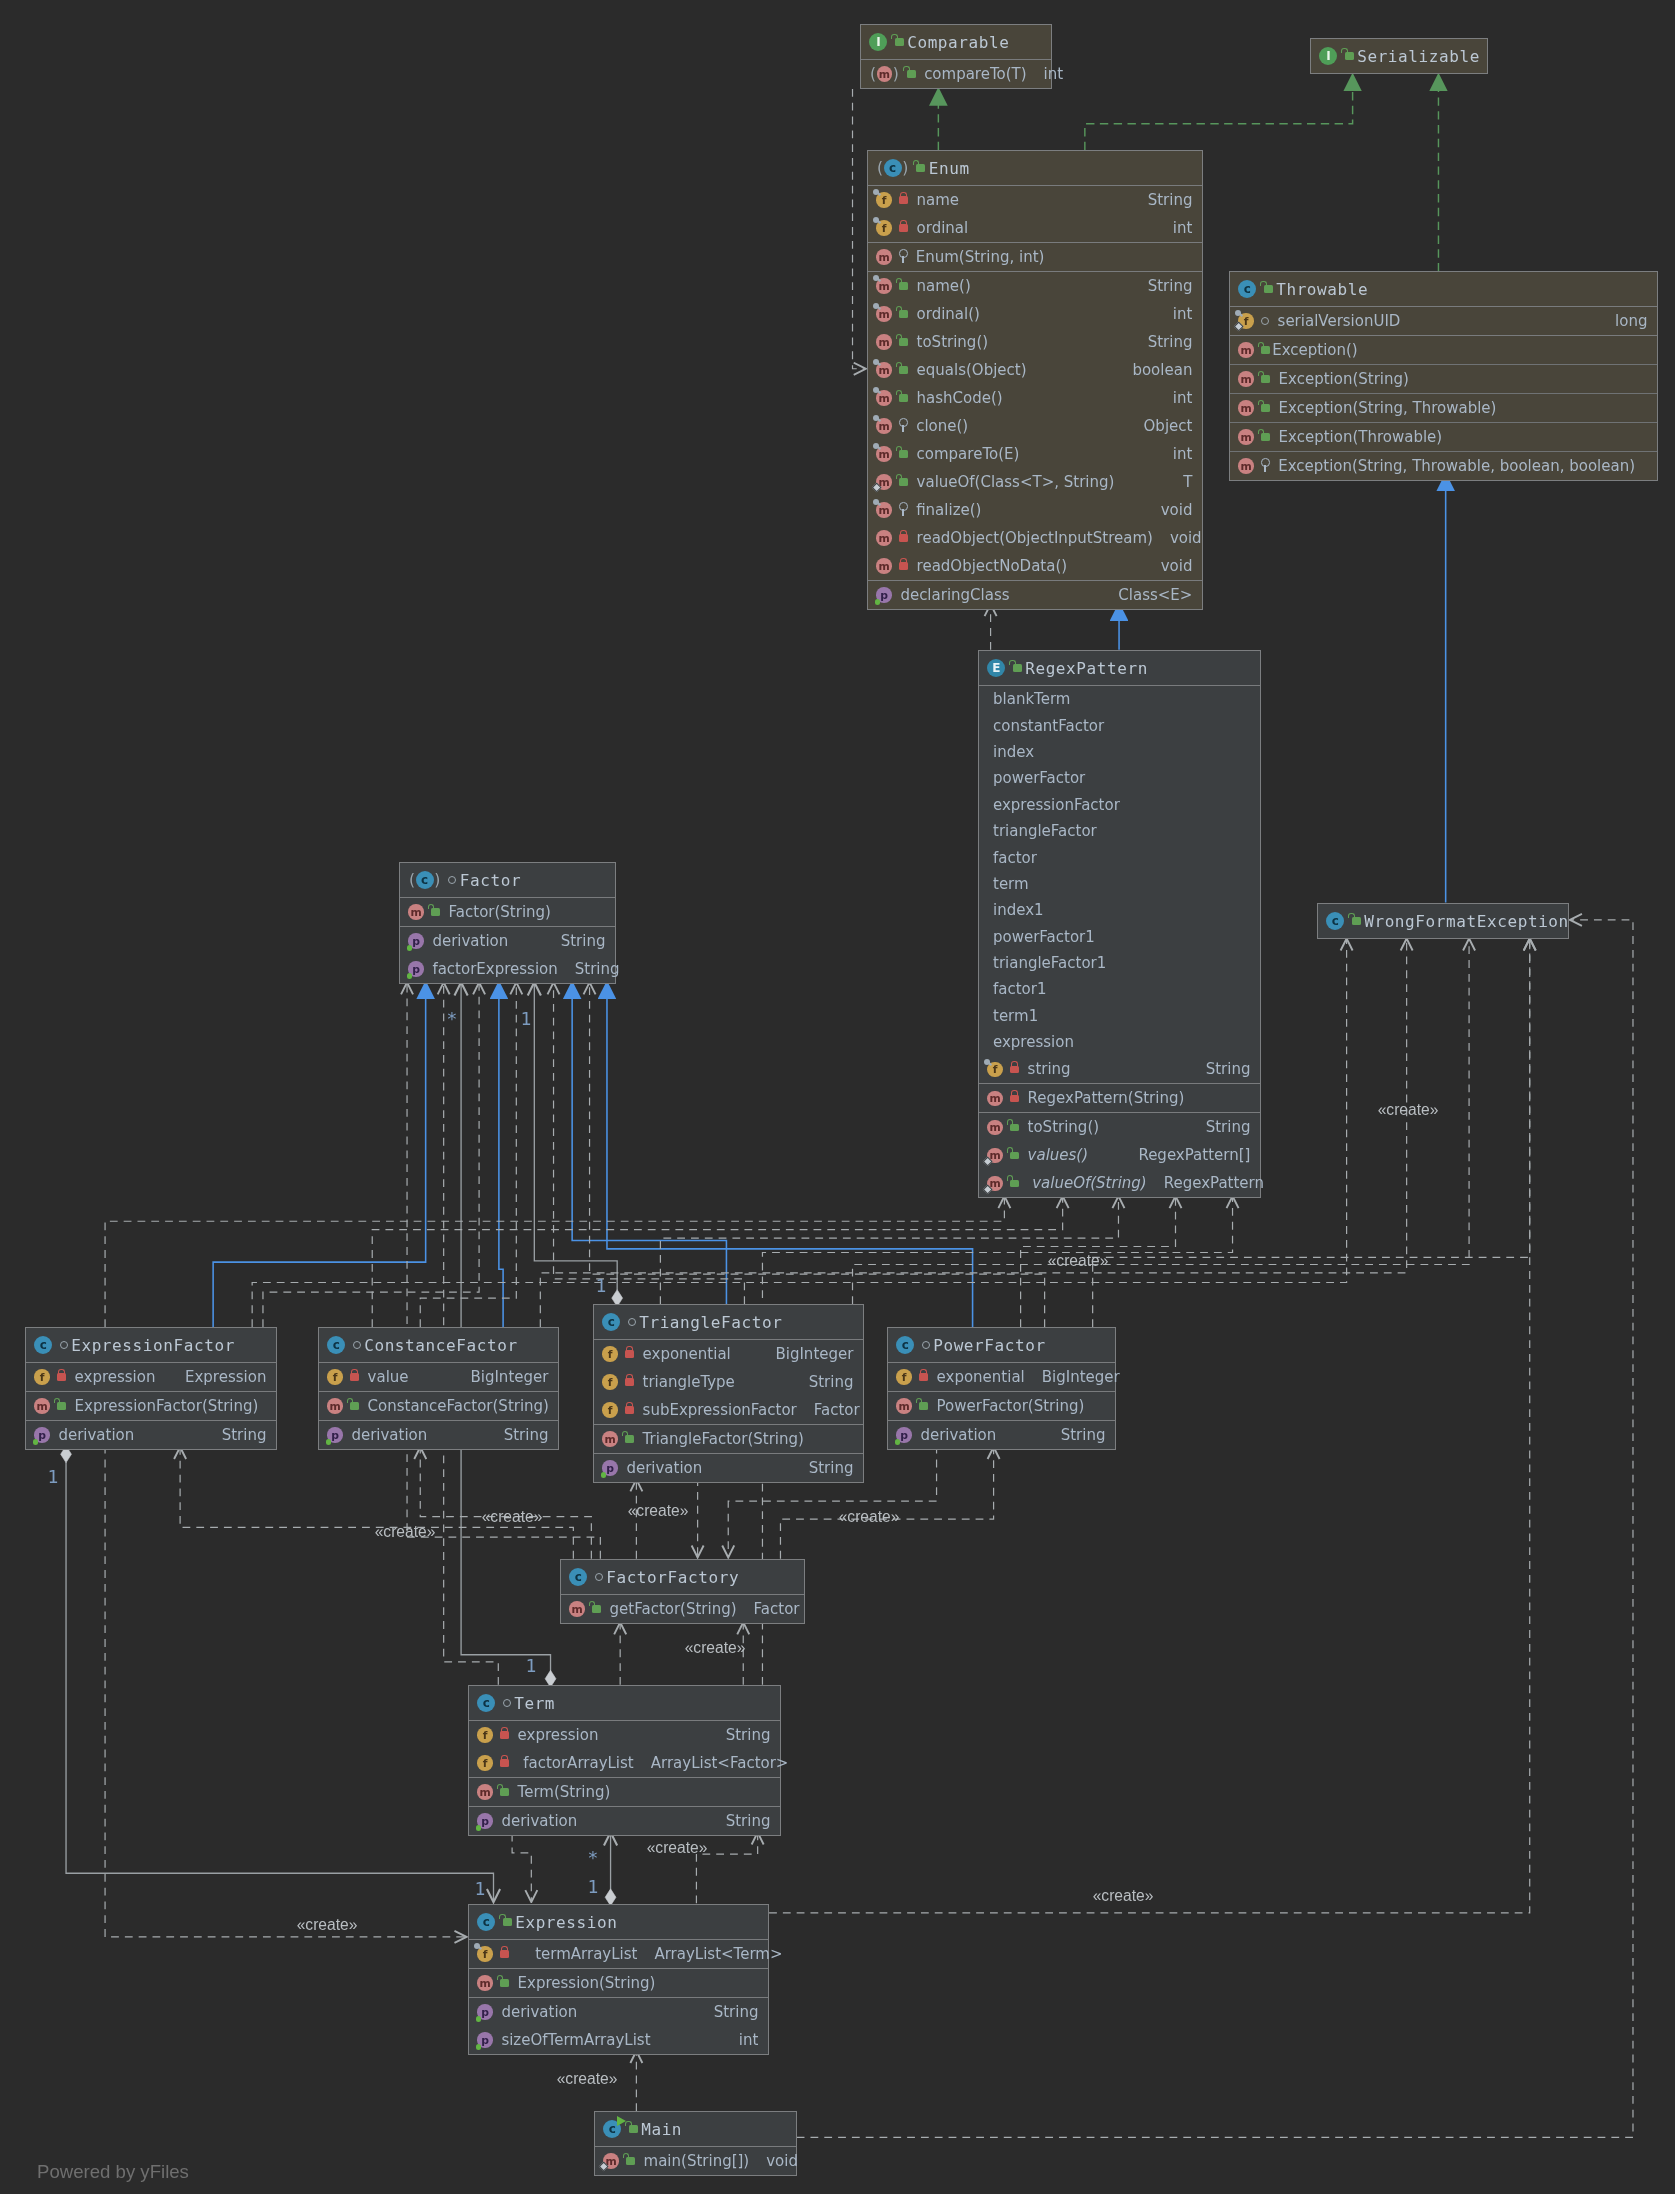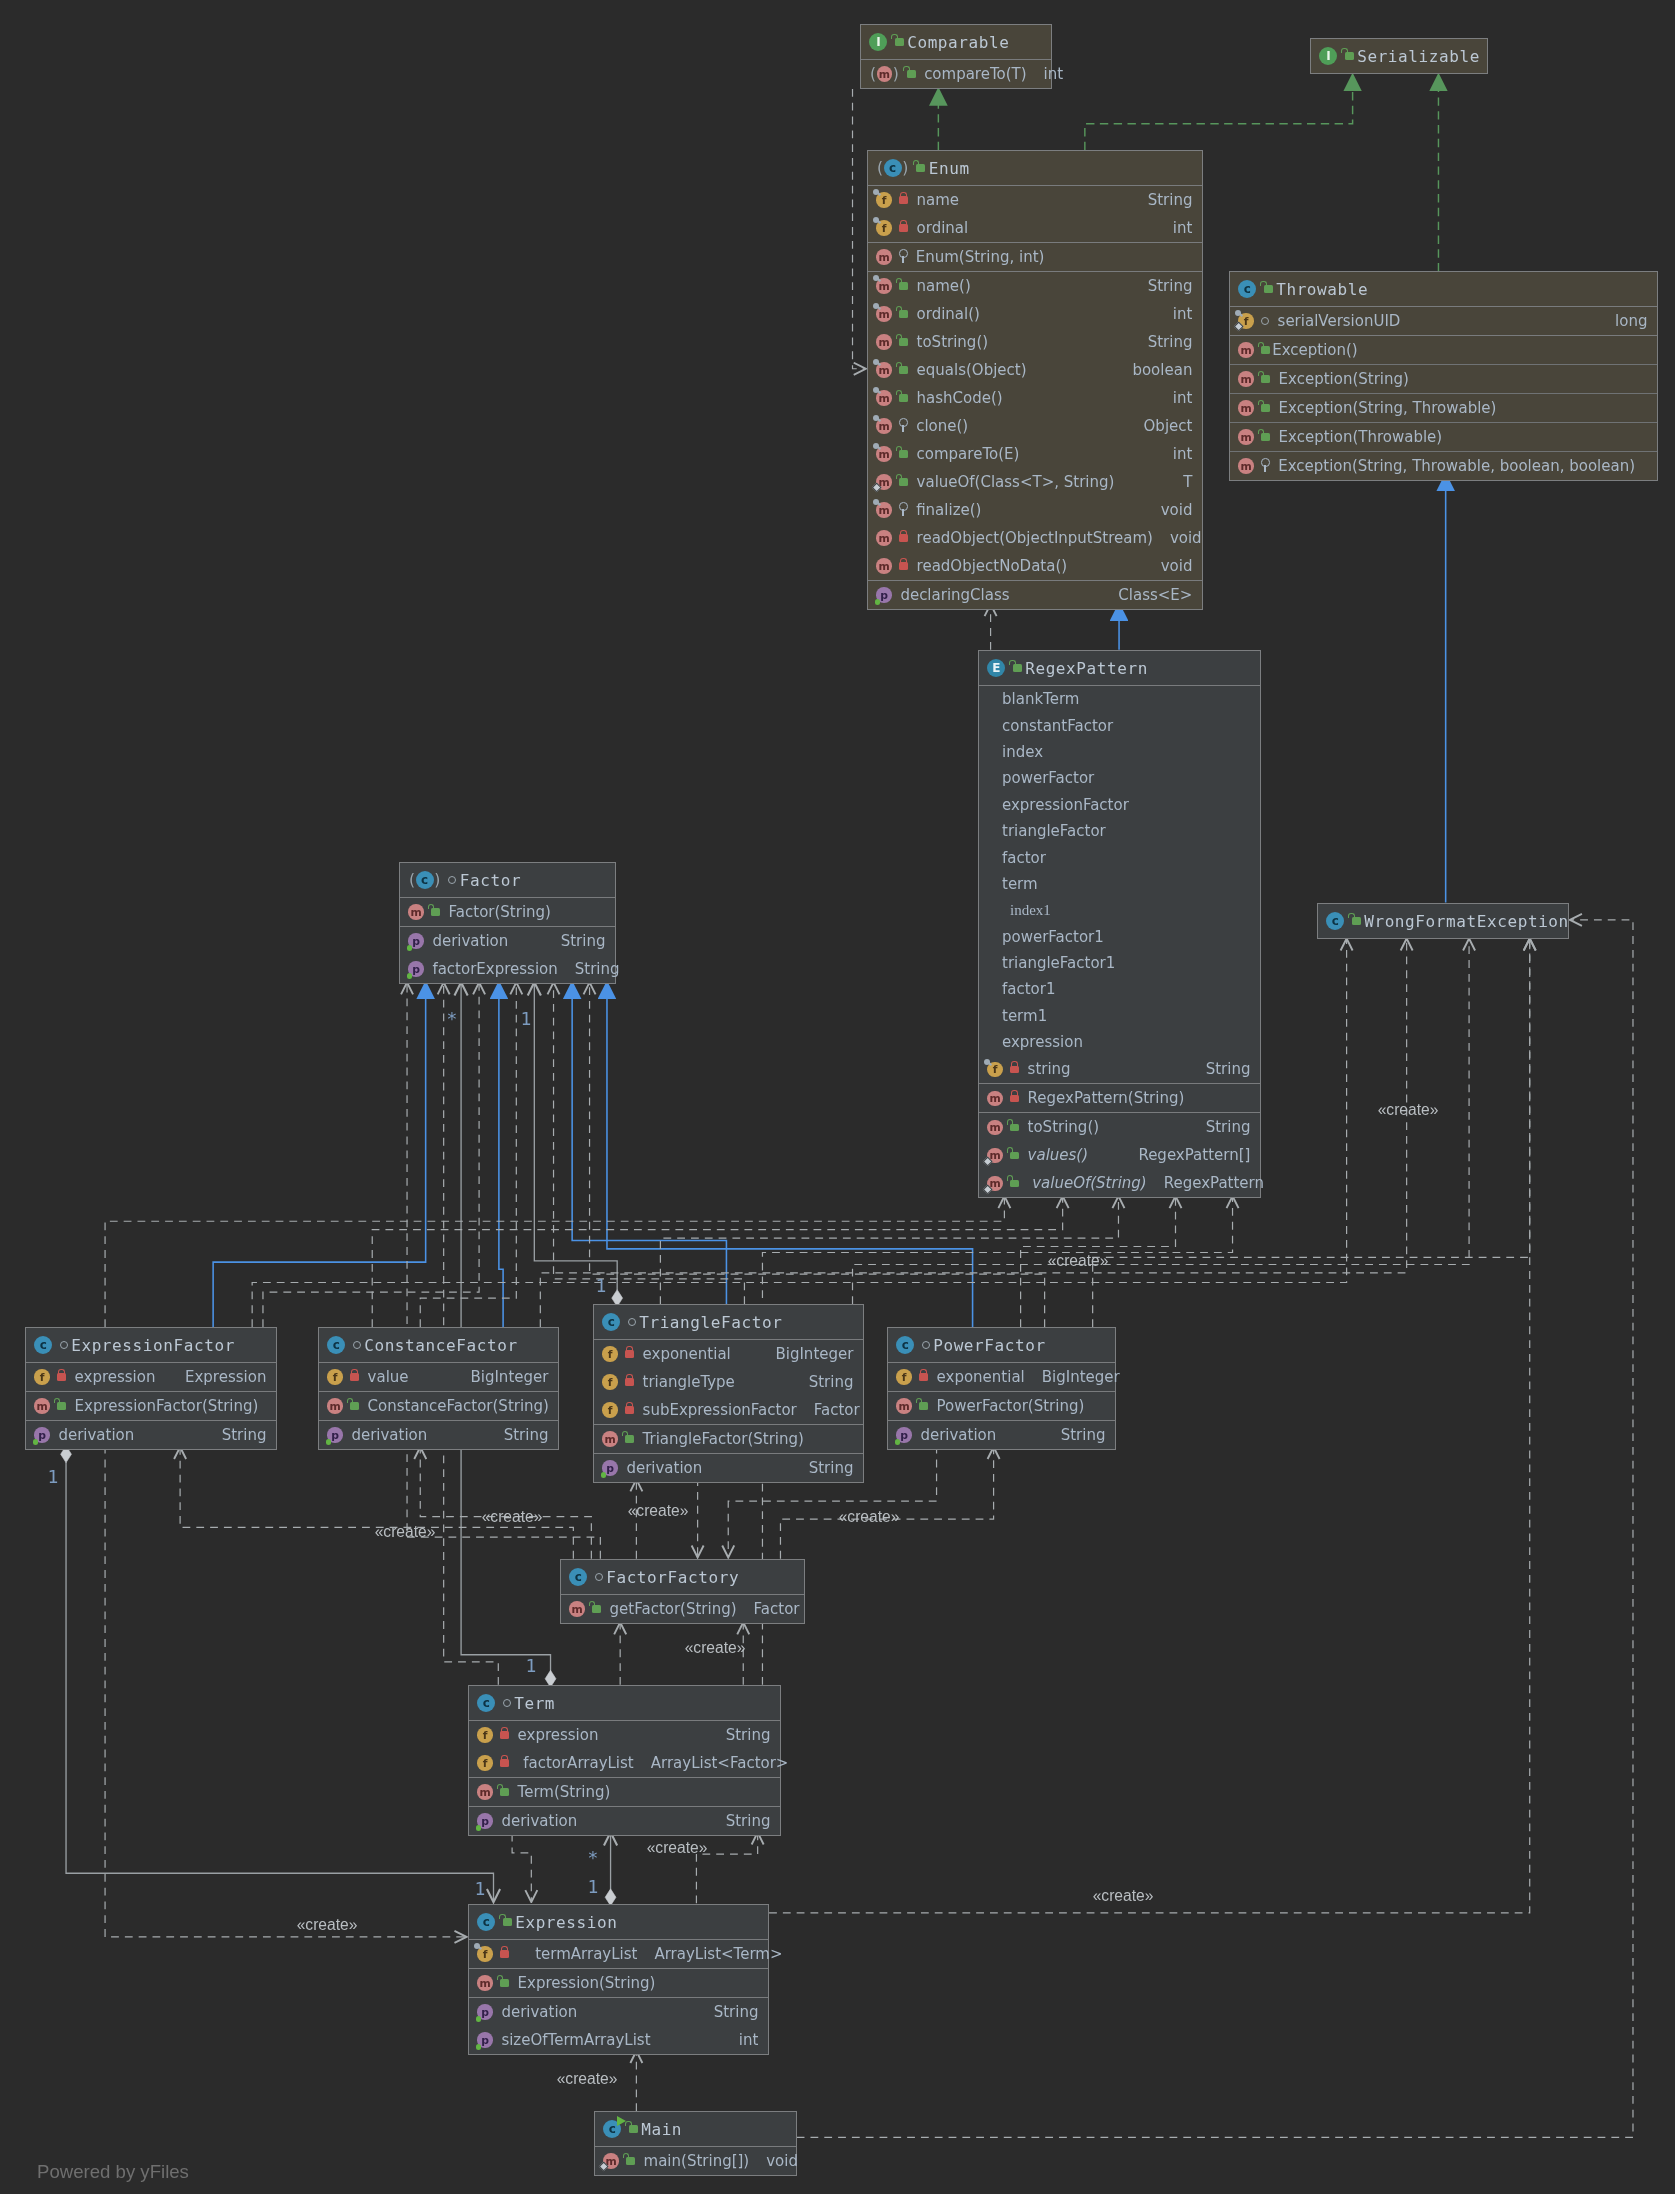--- a/index.html
+++ b/index.html
@@ -12,21 +12,21 @@
   .e-assoc{fill:none;stroke:#9aa0a4;stroke-width:2.2;}
   .diamond{fill:#c9cdd1;stroke:#c9cdd1;}
   .node{position:absolute;box-sizing:border-box;border:1.2px solid #7c7e80;color:#a9b7c6;}
   .node.proj{background:#3c3f41;}
   .node.jdk{background:#49453a;}
   .hd{height:34px;display:flex;align-items:center;padding:0 10.8px 0 8.4px;}
   .title{font-family:"DejaVu Sans Mono",monospace;font-size:16px;color:#bcc8d4;letter-spacing:0.6px;margin-left:3.6px;white-space:nowrap;}
   .sec{border-top:1.2px solid #797b7d;}
   .sec.lines .row + .row{border-top:1.2px solid #6f7274;}
   .row{display:flex;align-items:center;height:28px;padding:0 9.6px 0 8.4px;}
-  .row.cst{height:26.4px;padding-left:23px;}
+  .row.cst{height:26.4px;padding-left:14px;}
   .nm{font-size:15px;color:#a9b7c6;white-space:nowrap;}
   .tp{margin-left:auto;padding-left:17px;font-size:15px;color:#a9b7c6;white-space:nowrap;}
   .ital .nm{font-style:italic;}
   .iw{position:relative;display:flex;align-items:center;flex:none;}
   .par{color:#9aa5ad;font-size:15.6px;margin:0 0.6px;}
   .mi{width:15.6px;height:15.6px;border-radius:50%;display:flex;align-items:center;justify-content:center;
       font-size:10.8px;font-weight:bold;flex:none;position:relative;}
   .mi-field{background:#c9a04c;color:#4a3618;}
   .mi-method,.mi-ctor{background:#c98181;color:#5d2a2a;}
   .mi-prop{background:#9876aa;color:#32204a;}
@@ -385,21 +385,21 @@
           <div class="row cst">
             <span class="nm" style="margin-left: 0px;">triangleFactor</span>
           </div>
           <div class="row cst">
             <span class="nm" style="margin-left: 0px;">factor</span>
           </div>
           <div class="row cst">
             <span class="nm" style="margin-left: 0px;">term</span>
           </div>
           <div class="row cst">
-            <span class="nm" style="margin-left: 8px; font-family: Liberation Serif, serif;">index1</span>
+            <span class="nm" style="margin-left: 0px;">index1</span>
           </div>
           <div class="row cst">
             <span class="nm" style="margin-left: 0px;">powerFactor1</span>
           </div>
           <div class="row cst">
             <span class="nm" style="margin-left: 0px;">triangleFactor1</span>
           </div>
           <div class="row cst">
             <span class="nm" style="margin-left: 0px;">factor1</span>
           </div>

